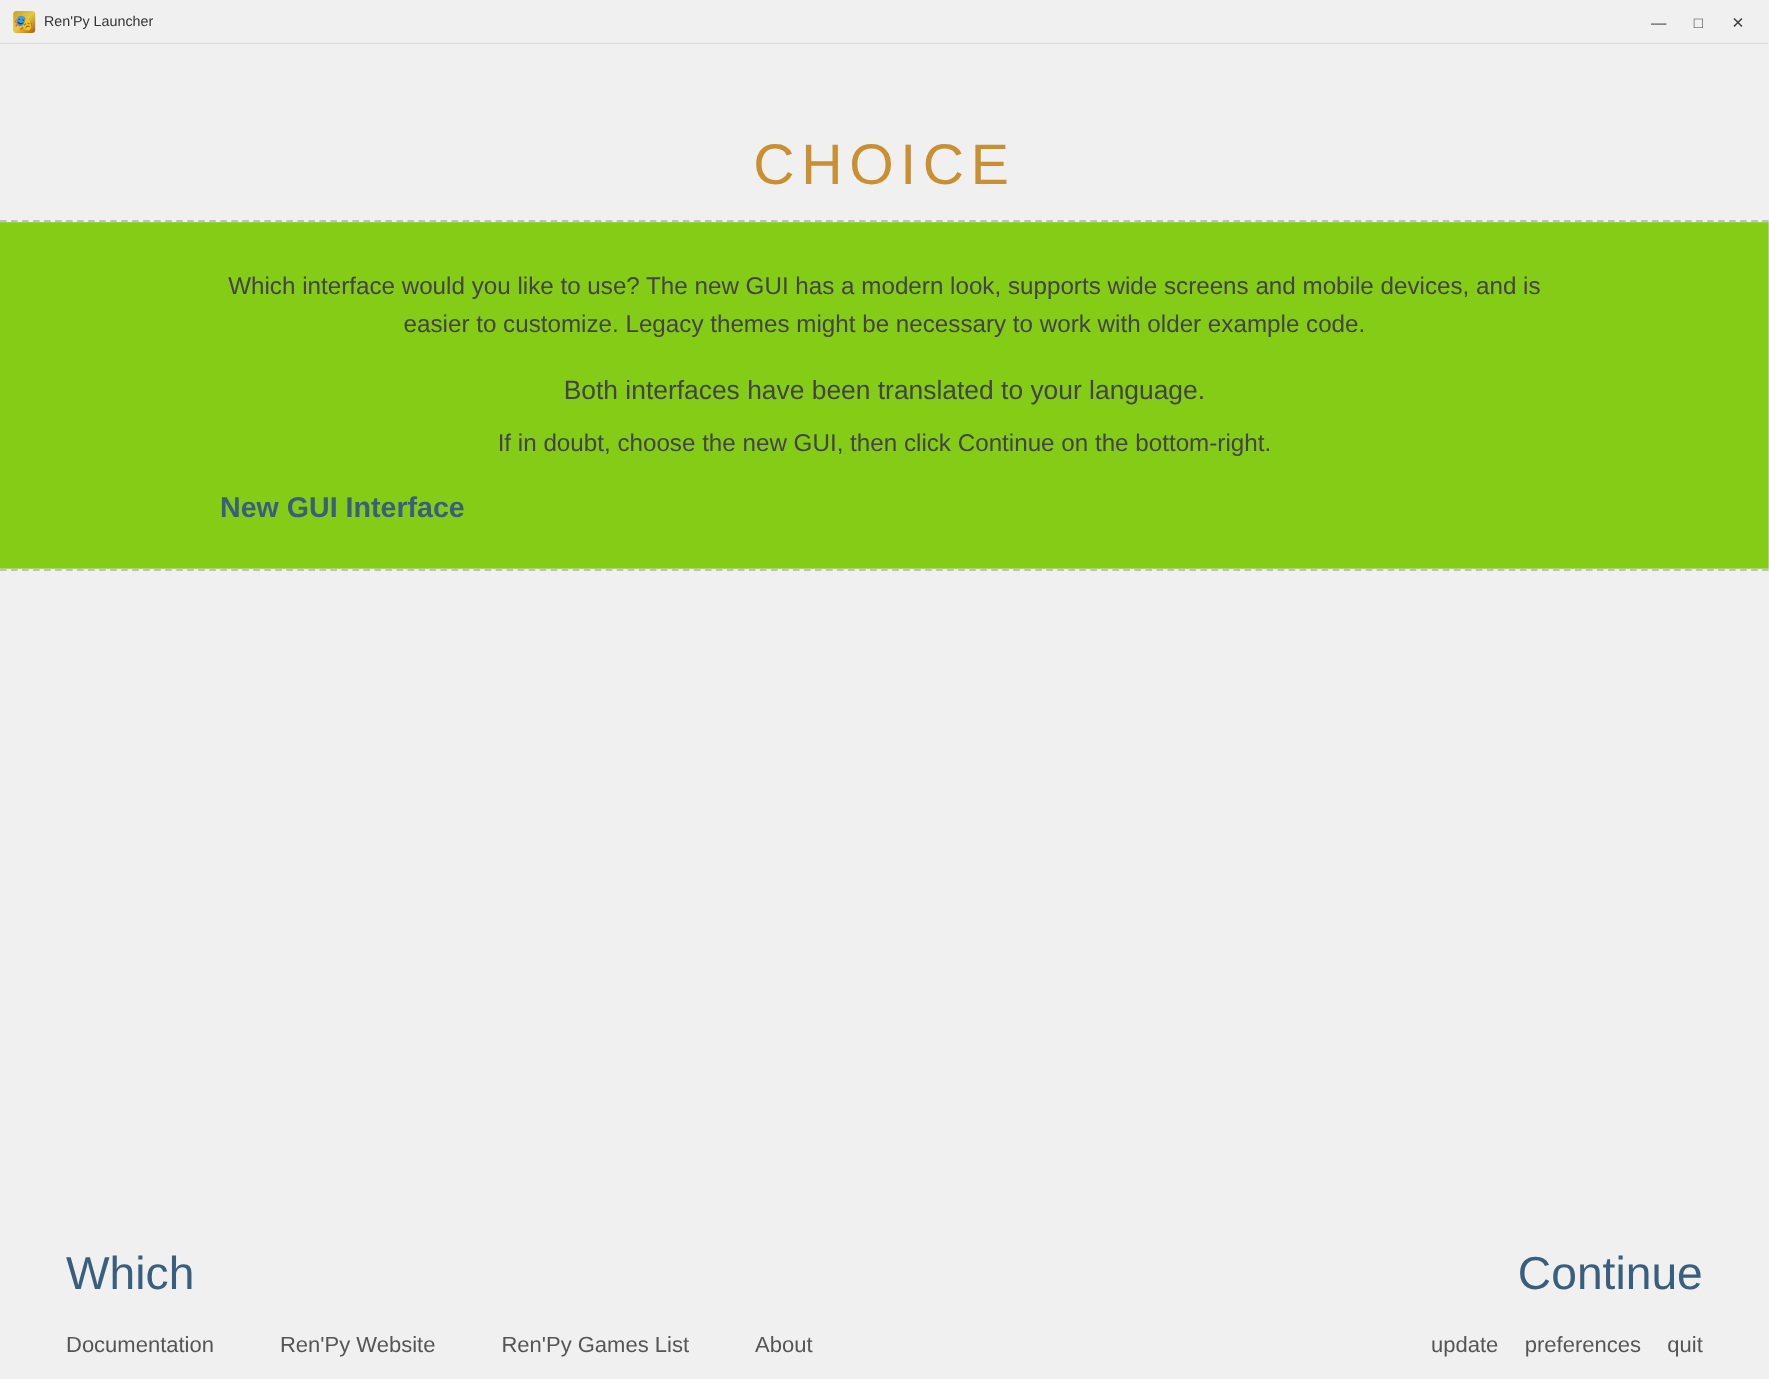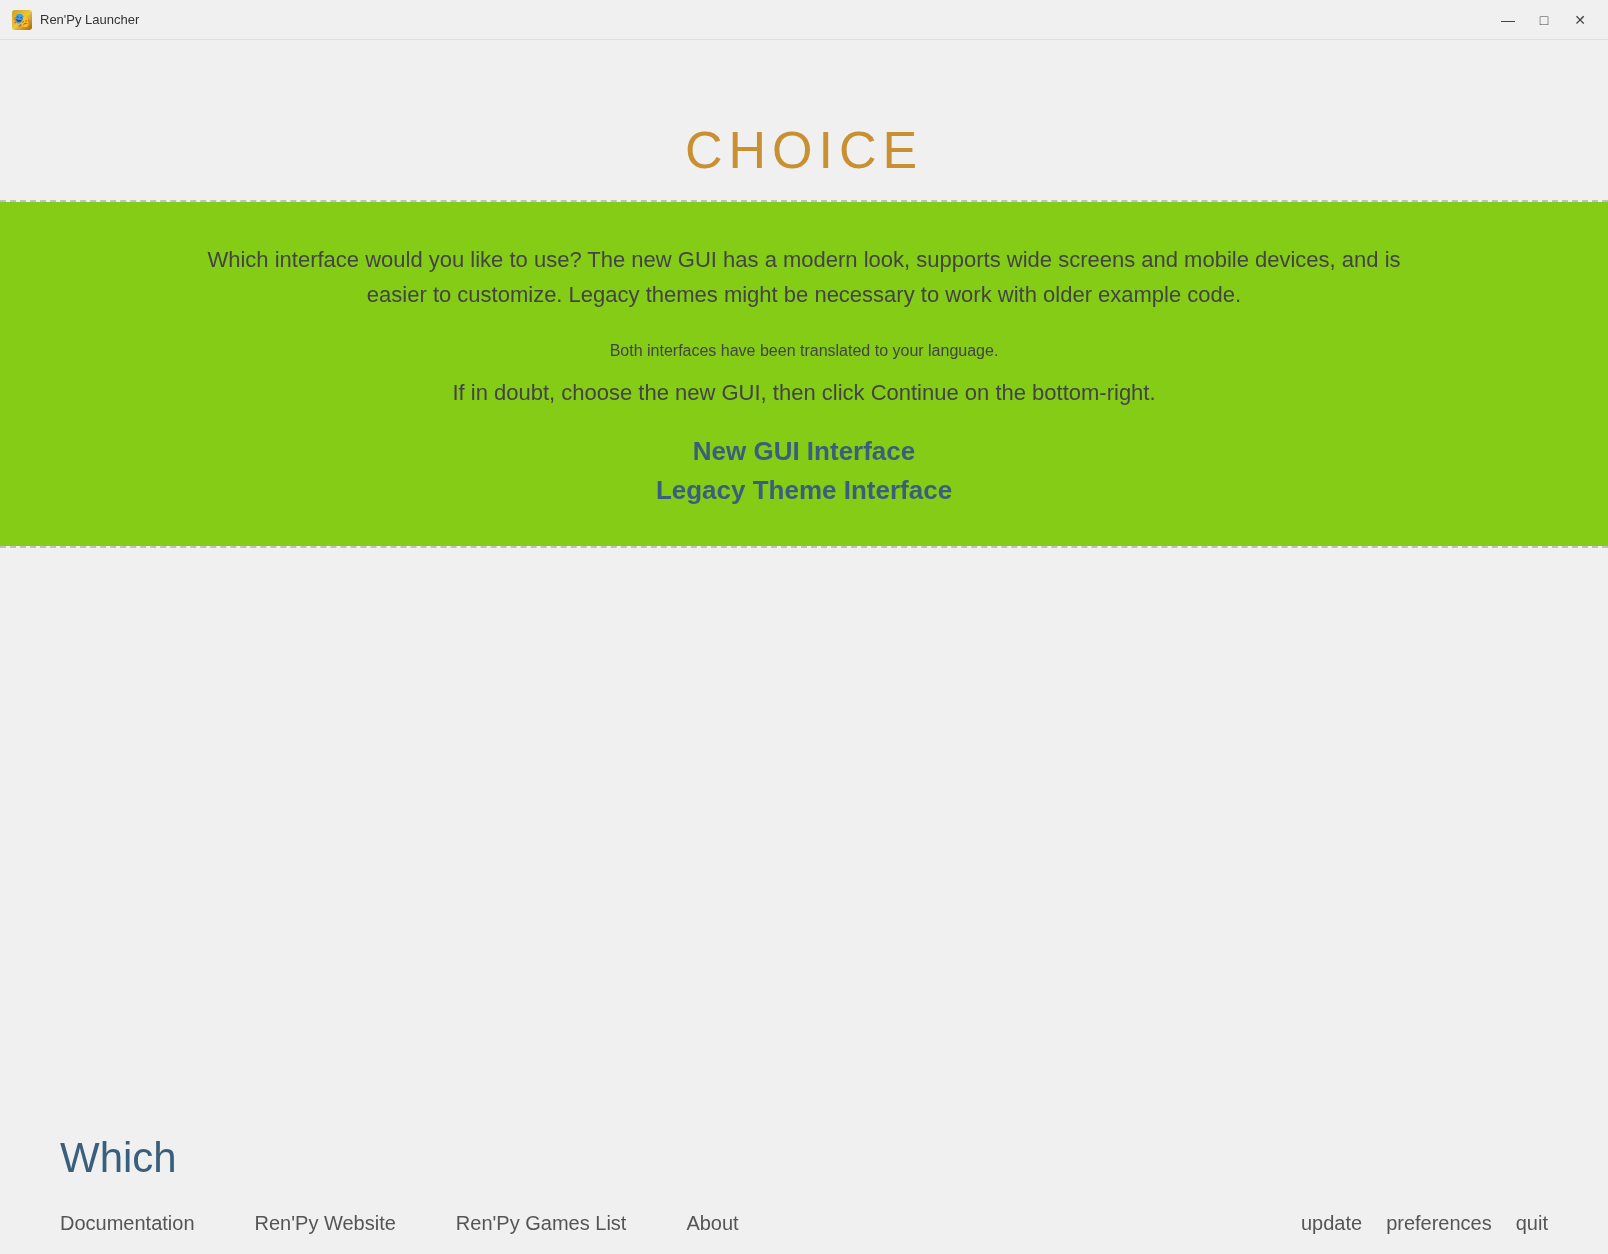--- a/index.html
+++ b/index.html
@@ -91,34 +91,34 @@
     }
 
     .description-text {
       font-size: 22px;
       color: #444;
       line-height: 1.6;
       margin-bottom: 30px;
     }
 
     .translated-text {
-      font-size: 16px;
+      font-size: 24px;
       color: #444;
       margin-bottom: 20px;
     }
 
     .hint-text {
       font-size: 22px;
       color: #444;
       margin-bottom: 30px;
     }
 
     .choice-options {
       display: flex;
-      flex-direction: column;
+      flex-direction: row;
       align-items: center;
       gap: 8px;
       margin-top: 10px;
     }
 
     .choice-option {
       font-size: 26px;
       color: #3a5f7d;
       cursor: pointer;
       text-decoration: none;
@@ -214,31 +214,31 @@
 
   <hr class="dashed-line">
 
   <div class="content-panel">
     <p class="description-text">Which interface would you like to use? The new GUI has a modern look, supports wide screens and mobile devices, and is easier to customize. Legacy themes might be necessary to work with older example code.</p>
     <p class="translated-text">Both interfaces have been translated to your language.</p>
     <p class="hint-text">If in doubt, choose the new GUI, then click Continue on the bottom-right.</p>
 
     <div class="choice-options">
       <a class="choice-option selected">New GUI Interface</a>
-      <a class="choice-option">Legacy Theme Interface</a>
     </div>
   </div>
 
   <hr class="dashed-line">
 
 </div>
 
 <div class="bottom-bar">
   <div class="action-row">
     <button class="action-btn">Which</button>
+    <button class="action-btn">Continue</button>
   </div>
   <div class="links-row">
     <div class="links-left">
       <button class="footer-link">Documentation</button>
       <button class="footer-link">Ren'Py Website</button>
       <button class="footer-link">Ren'Py Games List</button>
       <button class="footer-link">About</button>
     </div>
     <div class="links-right">
       <button class="footer-link">update</button>

